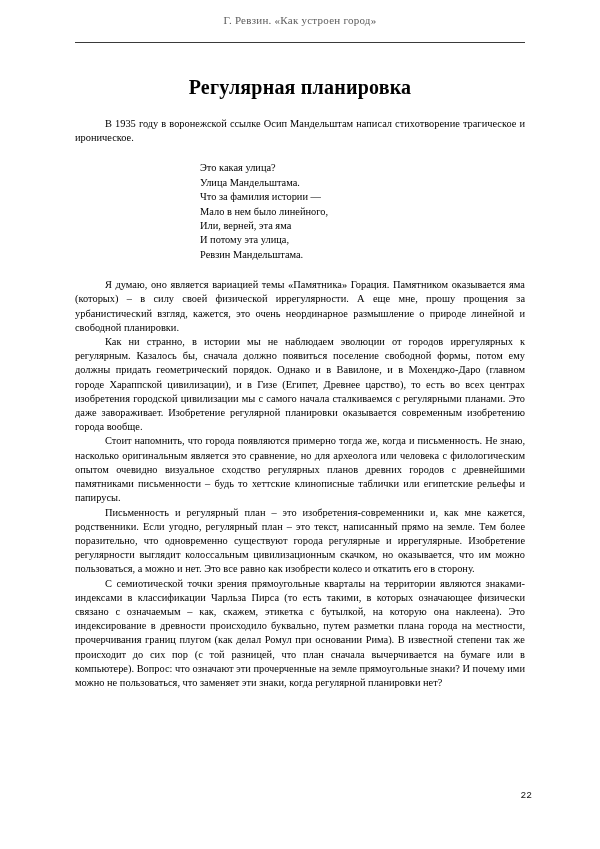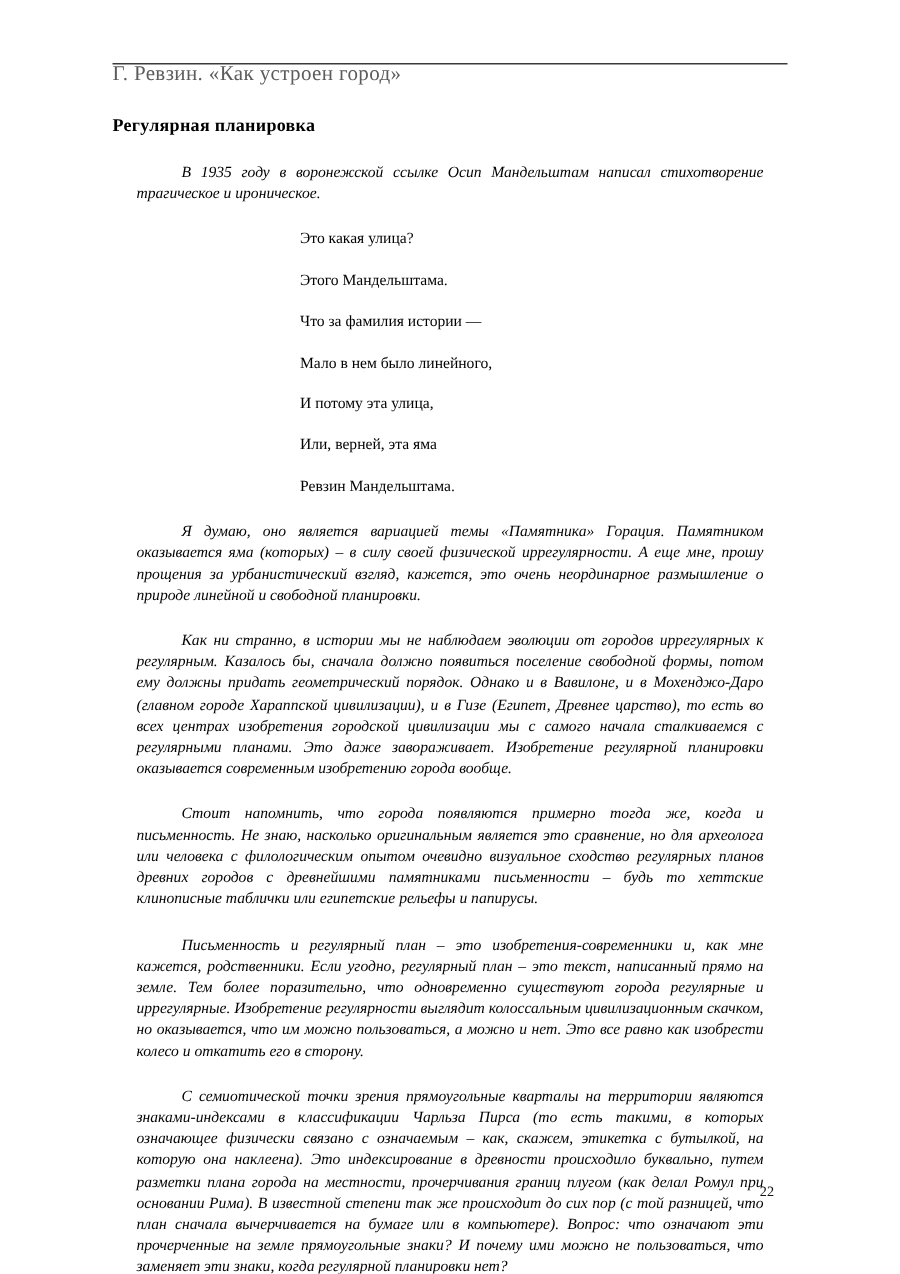--- a/index.html
+++ b/index.html
@@ -21,109 +21,110 @@
     position: relative;
     width: 600px;
     height: 849px;
     box-sizing: border-box;
     padding: 0;
   }
 
   
   .runhead {
     position: absolute;
-    top: 42px;
+    top: 14px;
     left: 75px;
     width: 450px;
-    font-size: 14px;
+    font-size: 11px;
     color: #5c5c5c;
     letter-spacing: 0.25px;
     white-space: nowrap;
+    text-align: center;
   }
   .runhead-rule {
     position: absolute;
     top: 42px;
     left: 75px;
     width: 450px;
     height: 1px;
     background: #3a3a3a;
   }
 
   
   .content {
     position: absolute;
     top: 76px;
     left: 75px;
     width: 450px;
   }
 
   h1.doc-title {
-    font-size: 12px;
+    font-size: 20px;
     font-weight: bold;
+    text-align: center;
     margin: 0 0 18px 0;
     letter-spacing: 0.2px;
   }
 
   p.para {
     font-size: 10.4px;
     line-height: 14.2px;
     text-align: justify;
     text-justify: inter-word;
-    margin: 16px;
+    margin: 0;
     text-indent: 30px;
     hyphens: manual;
-    font-style: italic;
   }
 
   
   .poem {
     margin: 16px 0 16px 0;
     padding-left: 125px;
   }
   .poem-line {
     font-size: 10.4px;
     line-height: 14.4px;
     white-space: pre;
-    margin-top: 13px;
   }
 
   .gap-after-intro { margin-bottom: 0; }
 
   
   .folio {
     position: absolute;
     top: 790px;
-    left: 66px;
+    left: 82px;
     width: 450px;
     text-align: right;
     font-size: 9.5px;
     color: #111111;
+    font-family: Liberation Mono, monospace;
   }
 </style>
 </head>
 <body>
 
 <div class="page">
 
   <div class="runhead">Г. Ревзин. «Как устроен город»</div>
   <div class="runhead-rule"></div>
 
   <div class="content">
 
     <h1 class="doc-title">Регулярная планировка</h1>
 
     <p class="para gap-after-intro">В 1935 году в воронежской ссылке Осип Мандельштам написал стихотворение трагическое и ироническое.</p>
 
     <div class="poem">
       <div class="poem-line">Это какая улица?</div>
-      <div class="poem-line">Этого Мандельштама.</div>
+      <div class="poem-line">Улица Мандельштама.</div>
       <div class="poem-line">Что за фамилия истории —</div>
       <div class="poem-line">Мало в нем было линейного,</div>
+      <div class="poem-line">Или, верней, эта яма</div>
       <div class="poem-line">И потому эта улица,</div>
-      <div class="poem-line">Или, верней, эта яма</div>
       <div class="poem-line">Ревзин Мандельштама.</div>
     </div>
 
     <p class="para">Я думаю, оно является вариацией темы «Памятника» Горация. Памятником оказывается яма (которых) – в силу своей физической иррегулярности. А еще мне, прошу прощения за урбанистический взгляд, кажется, это очень неординарное размышление о природе линейной и свободной планировки.</p>
     <p class="para">Как ни странно, в истории мы не наблюдаем эволюции от городов иррегулярных к регулярным. Казалось бы, сначала должно появиться поселение свободной формы, потом ему должны придать геометрический порядок. Однако и в Вавилоне, и в Мохенджо-Даро (главном городе Хараппской цивилизации), и в Гизе (Египет, Древнее царство), то есть во всех центрах изобретения городской цивилизации мы с самого начала сталкиваемся с регулярными планами. Это даже завораживает. Изобретение регулярной планировки оказывается современным изобретению города вообще.</p>
     <p class="para">Стоит напомнить, что города появляются примерно тогда же, когда и письменность. Не знаю, насколько оригинальным является это сравнение, но для археолога или человека с филологическим опытом очевидно визуальное сходство регулярных планов древних городов с древнейшими памятниками письменности – будь то хеттские клинописные таблички или египетские рельефы и папирусы.</p>
     <p class="para">Письменность и регулярный план – это изобретения-современники и, как мне кажется, родственники. Если угодно, регулярный план – это текст, написанный прямо на земле. Тем более поразительно, что одновременно существуют города регулярные и иррегулярные. Изобретение регулярности выглядит колоссальным цивилизационным скачком, но оказывается, что им можно пользоваться, а можно и нет. Это все равно как изобрести колесо и откатить его в сторону.</p>
     <p class="para">С семиотической точки зрения прямоугольные кварталы на территории являются знаками-индексами в классификации Чарльза Пирса (то есть такими, в которых означающее физически связано с означаемым – как, скажем, этикетка с бутылкой, на которую она наклеена). Это индексирование в древности происходило буквально, путем разметки плана города на местности, прочерчивания границ плугом (как делал Ромул при основании Рима). В известной степени так же происходит до сих пор (с той разницей, что план сначала вычерчивается на бумаге или в компьютере). Вопрос: что означают эти прочерченные на земле прямоугольные знаки? И почему ими можно не пользоваться, что заменяет эти знаки, когда регулярной планировки нет?</p>
 
   </div>

